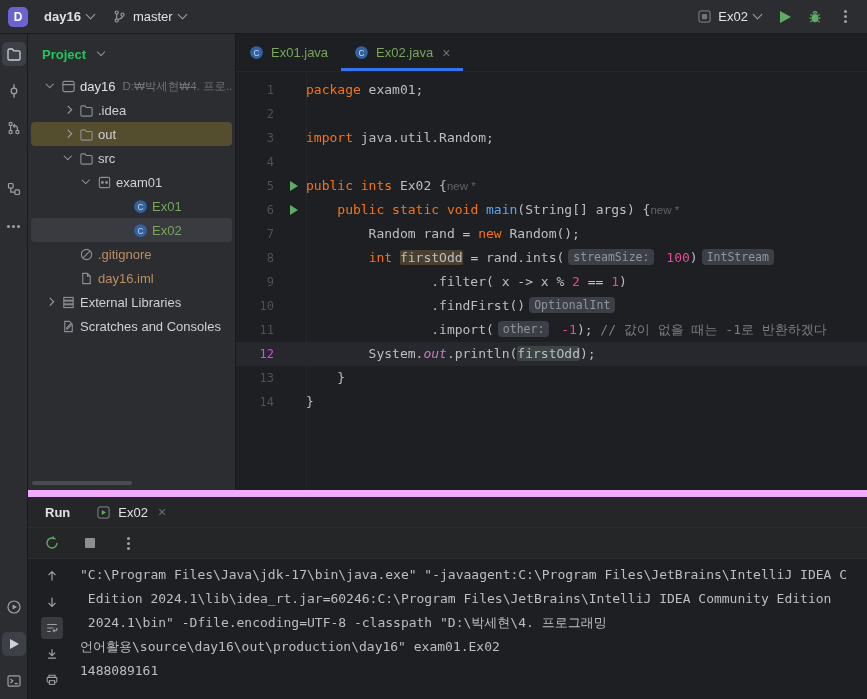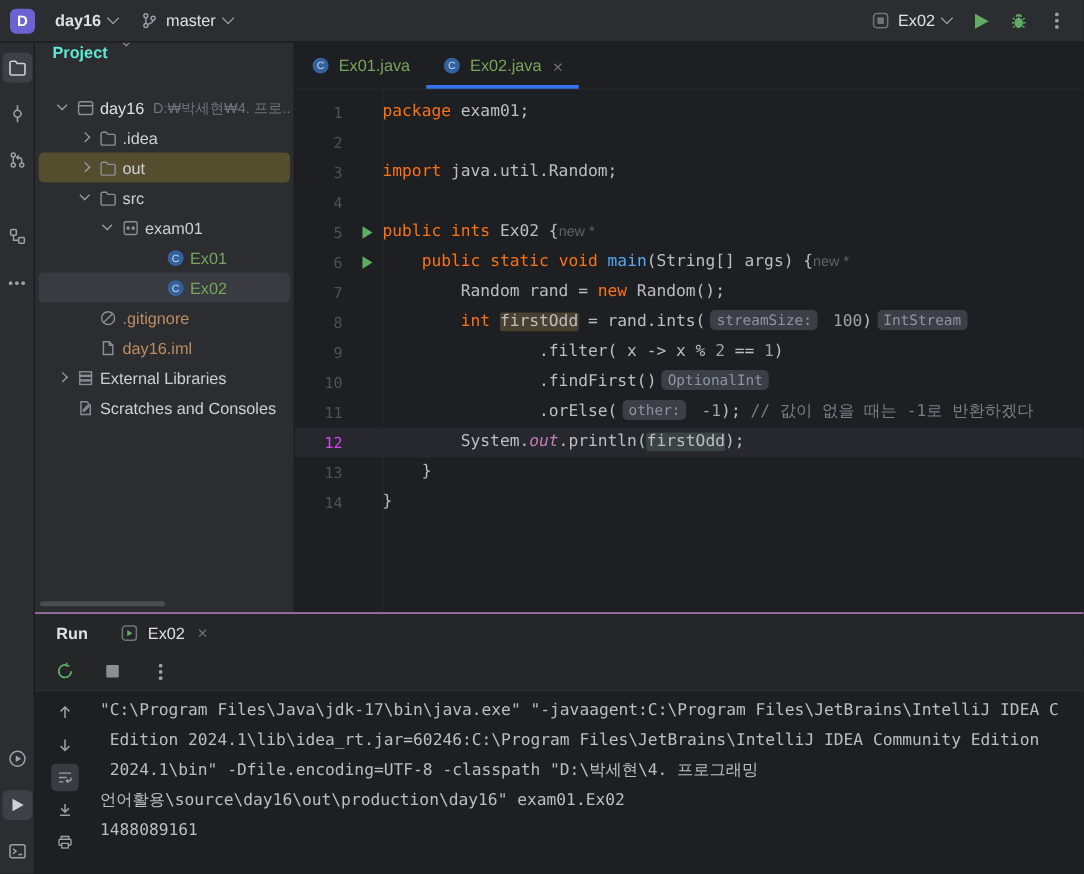--- a/index.html
+++ b/index.html
@@ -23,21 +23,21 @@
   
   .stripe{position:absolute;left:0;top:34px;width:28px;height:665px;background:#2b2d30;border-right:1px solid #1a1b1d;display:flex;flex-direction:column;align-items:center;padding-top:8px;z-index:4}
   .sbtn{width:24px;height:24px;border-radius:5px;display:flex;align-items:center;justify-content:center;margin-bottom:13px;cursor:default}
   .sbtn.active{background:#3d4046}
   .sbtn.gap{margin-top:24px}
   .stripe-bottom{position:absolute;bottom:6px;left:0;width:28px;display:flex;flex-direction:column;align-items:center}
   .runtri-s{width:0;height:0;border-left:9px solid #cfd2d8;border-top:5.5px solid transparent;border-bottom:5.5px solid transparent}
 
   
   .project{position:absolute;left:28px;top:34px;width:208px;height:456px;background:#2b2d30;border-right:1px solid #1a1b1d;overflow:hidden}
-  .phead{height:40px;display:flex;align-items:flex-start;gap:12px;padding:0 14px;color:#5eead4;font-weight:600}
+  .phead{height:40px;display:flex;align-items:center;gap:12px;padding:0 14px;color:#22c55e;font-weight:600}
   .phead .chev{width:6px;height:6px;border-color:#8f939b}
   .trow{height:24px;display:flex;align-items:center;margin:0 3px;border-radius:4px;white-space:nowrap;cursor:default;overflow:hidden}
   .trow.selected{background:#393b40}
   .trow.excluded{background:#544d2e}
   .tchev{width:17px;flex:none;display:flex;align-items:center;justify-content:center}
   .tchev .chev{width:5.5px;height:5.5px}
   .ticon{width:20px;flex:none;display:flex;align-items:center;justify-content:center}
   .tlabel{color:#ced0d6;margin-left:2px}
   .c-main{color:#dfe1e5}
   .c-added{color:#77a65c}
@@ -58,30 +58,30 @@
   .eline{display:flex;height:24px;align-items:center;position:relative}
   .eline.cur{background:#26282e}
   .ln{width:46px;flex:none;text-align:right;padding-right:8px;color:#4e5157;font-family:"DejaVu Sans Mono",monospace;font-size:12px}
   .cur .ln{color:#d946ef}
   .rmark{width:24px;flex:none;display:flex;align-items:center;justify-content:center}
   .runtri{width:0;height:0;border-left:8px solid #5fad65;border-top:5px solid transparent;border-bottom:5px solid transparent}
   pre.code{flex:1;font:13px/24px "DejaVu Sans Mono",monospace;white-space:pre;color:#bcbec4;overflow:hidden}
   .s-t{color:#bcbec4}
   .s-kw{color:#f97316}
   .s-fn{color:#56a8f5}
-  .s-num{color:#a3a3a3}
+  .s-num{color:#ec4899}
   .s-cmt{color:#7a7e85}
   .s-fld{color:#c77dbb;font-style:italic}
   .s-hlw{background:#4a4030;border-radius:2px}
   .s-hlr{background:#3b4443;border-radius:2px}
   .s-chip{display:inline-block;background:#3c3f45;color:#8f959e;font-size:11.5px;line-height:16px;padding:0 5px;margin:0 4px;border-radius:4px;vertical-align:1px}
   .s-hint{color:#5f6368;font-size:11.5px;font-family:"Liberation Sans",sans-serif;}
 
   
-  .runpanel{position:absolute;left:28px;top:490px;width:839px;height:209px;background:#1e1f22;border-top:1px solid #f0abfc}
+  .runpanel{position:absolute;left:28px;top:490px;width:839px;height:209px;background:#1e1f22;border-top:7px solid #f0abfc}
   .runhead{height:31px;display:flex;align-items:center;gap:26px;padding-left:17px;background:#242628;border-bottom:1px solid #2b2d31}
   .runtitle{color:#dfe1e5;font-weight:600}
   .runtab{display:flex;align-items:center;gap:7px;color:#dfe1e5}
   .runtab .tclose{margin-left:3px}
   .runtoolbar{height:31px;display:flex;align-items:center;gap:14px;padding-left:12px;background:#242628;border-bottom:1px solid #2b2d31}
   .tbtn{width:24px;height:24px;display:flex;align-items:center;justify-content:center;border-radius:4px;cursor:default}
   .stopsq{width:10px;height:10px;background:#8c8e92;border-radius:1px}
   .console{position:absolute;left:0;top:64px;right:0;bottom:0;display:flex}
   .cgutter{width:48px;flex:none;display:flex;flex-direction:column;align-items:center;padding-top:4px}
   .cbtn{width:22px;height:22px;display:flex;align-items:center;justify-content:center;border-radius:4px;margin-bottom:4px;color:#9da0a8;cursor:default}
@@ -408,21 +408,21 @@
         <pre class="code"><span class="s-t">                .filter( x -&gt; x % </span><span class="s-num">2</span><span class="s-t"> == </span><span class="s-num">1</span><span class="s-t">)</span></pre>
       </div>
       <div class="eline">
         <span class="ln">10</span>
         <span class="rmark"></span>
         <pre class="code"><span class="s-t">                .findFirst()</span><span class="s-chip">OptionalInt</span></pre>
       </div>
       <div class="eline">
         <span class="ln">11</span>
         <span class="rmark"></span>
-        <pre class="code"><span class="s-t">                .orElse(</span><span class="s-chip">other:</span><span class="s-t"> </span><span class="s-num">-1</span><span class="s-t">); </span><span class="s-cmt">// 값이 없을 때는 -1로 반환하겠다</span></pre>
+        <pre class="code"><span class="s-t">                .import(</span><span class="s-chip">other:</span><span class="s-t"> </span><span class="s-num">-1</span><span class="s-t">); </span><span class="s-cmt">// 값이 없을 때는 -1로 반환하겠다</span></pre>
       </div>
       <div class="eline cur">
         <span class="ln">12</span>
         <span class="rmark"></span>
         <pre class="code"><span class="s-t">        System.</span><span class="s-fld">out</span><span class="s-t">.println(</span><span class="s-hlr">firstOdd</span><span class="s-t">);</span></pre>
       </div>
       <div class="eline">
         <span class="ln">13</span>
         <span class="rmark"></span>
         <pre class="code"><span class="s-t">    }</span></pre>

